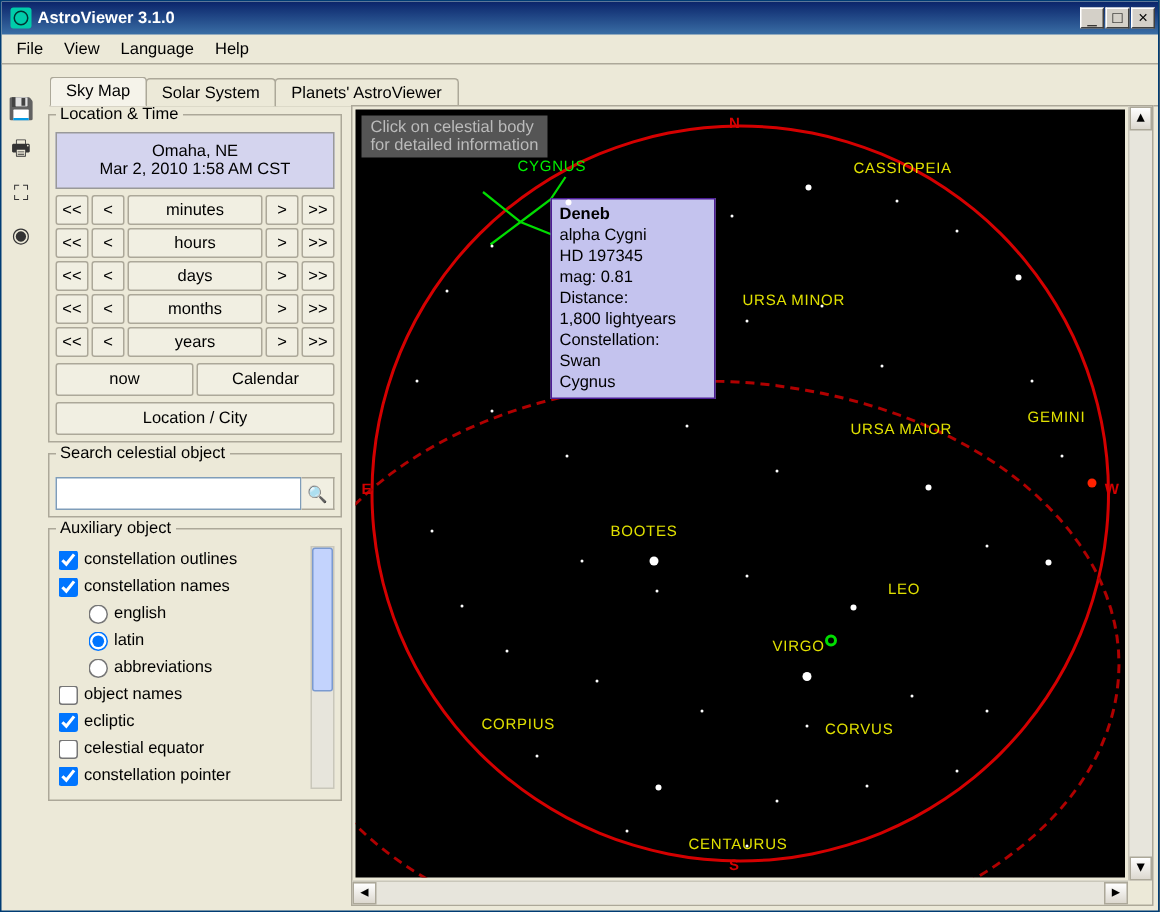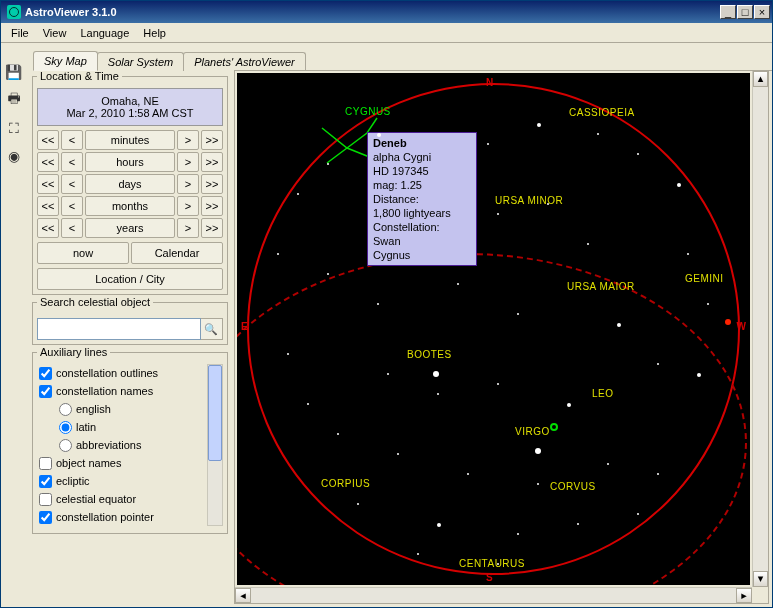--- a/index.html
+++ b/index.html
@@ -8,21 +8,21 @@
 .titlebar .tb-icon { width:14px;height:14px;margin:0 4px;background:#00ccaa;border-radius:2px;position:relative; }
 .titlebar .tb-icon::after { content:""; position:absolute; inset:2px; border:1px solid #003333; border-radius:50%; }
 .titlebar .title { flex:1; }
 .titlebar .wc { display:flex; gap:1px; }
 .titlebar .wc button { width:16px;height:14px;background:#d4d0c8;border:1px solid #fff;border-right-color:#404040;border-bottom-color:#404040;color:#000;font-family:Arial;line-height:10px;padding:0; }
 .menubar { height:20px; display:flex; align-items:center; gap:14px; padding:0 10px; border-bottom:1px solid #aca899; }
 .menubar span { cursor:default; }
 .tool-col { position:absolute; left:4px; top:62px; width:22px; display:flex; flex-direction:column; gap:8px; }
 .tool-col div { width:20px;height:20px;display:flex;align-items:center;justify-content:center;color:#333;font-size:14px; }
 .tabs { height:22px; margin-top:6px; margin-left:32px; display:flex; align-items:flex-end; border-bottom:1px solid #aca899; }
-.tabs .tab { padding:3px 10px; background:#ece9d8; border:1px solid #aca899; border-bottom:none; border-radius:3px 3px 0 0; margin-right:-1px; position:relative; top:1px;font-style:italic; }
+.tabs .tab { padding:3px 10px; background:#ece9d8; border:1px solid #aca899; border-bottom:none; border-radius:3px 3px 0 0; margin-right:-1px; position:relative; top:1px; }
 .tabs .tab.active { background:#f5f3ea; z-index:2; border-bottom:1px solid #f5f3ea; }
 .content { position:absolute; left:32px; right:4px; top:70px; bottom:4px; display:flex; gap:6px; }
 .sidebar { width:196px; display:flex; flex-direction:column; gap:1px; }
 fieldset { border:1px solid #aca899; padding:6px 4px 4px; }
 legend { padding:0 3px; }
 .loc-box { background:#d4d4ee; border:1px solid #999; padding:6px; text-align:center; margin-bottom:4px; }
 .stepper-row { display:flex; gap:2px; margin-bottom:2px; align-items:stretch; }
 .stepper-row button { width:22px; height:20px; background:#f1efe2; border:1px solid #aca899; border-radius:2px; }
 .stepper-row .lbl { flex:1; height:20px; display:flex; align-items:center; justify-content:center; background:#f1efe2; border:1px solid #aca899; border-radius:2px; }
 .btn-row { display:flex; gap:2px; margin-top:4px; }
@@ -147,21 +147,21 @@
 
     <fieldset>
       <legend>Search celestial object</legend>
       <div class="search-field">
         <input type="text" placeholder="" style="">
         <button>🔍</button>
       </div>
     </fieldset>
 
     <fieldset class="aux">
-      <legend>Auxiliary lines</legend>
+      <legend>Auxiliary object</legend>
       <div class="aux-body">
         <div class="aux-list" id="aux-list">
             <label>
               <input type="checkbox" checked="" style="">
               <span>constellation outlines</span>
             </label>
             <label>
               <input type="checkbox" checked="" style="">
               <span>constellation names</span>
             </label>
@@ -196,20 +196,24 @@
           </div>
         <div class="aux-scroll">
             <div class="thumb"></div>
           </div>
       </div>
     </fieldset>
   </div>
 
   <div class="sky-pane">
     <div class="sky-canvas">
+      <div class="hint">
+        <div>Click on celestial body</div>
+        <div>for detailed information</div>
+      </div>
       <div class="sky-circle"></div>
       <div class="ecliptic" style="left:-50px;top:180px;width:560px;height:380px;"></div>
 
       <div class="compass" style="left:249px;top:4px;">N</div>
       <div class="compass" style="left:249px;bottom:2px;">S</div>
       <div class="compass" style="left:4px;top:248px;">E</div>
       <div class="compass" style="right:4px;top:248px;">W</div>
 
       <svg style="position:absolute;left:80px;top:40px;width:80px;height:60px;">
         <polyline points="10,50 30,35 50,20 60,5" stroke="#00dd00" stroke-width="1.5" fill="none"></polyline>
@@ -225,21 +229,21 @@
       <div class="const-label" style="left:355px;top:315px;">LEO</div>
       <div class="const-label" style="left:278px;top:353px;">VIRGO</div>
       <div class="const-label" style="left:84px;top:405px;">CORPIUS</div>
       <div class="const-label" style="left:298px;top:408px;margin-left:15px;">CORVUS</div>
       <div class="const-label" style="left:222px;top:485px;">CENTAURUS</div>
 
       <div class="tooltip">
         <div class="hd">Deneb</div>
         <div>alpha Cygni</div>
         <div>HD 197345</div>
-        <div>mag: 1.25</div>
+        <div>mag: 0.81</div>
         <div>Distance:</div>
         <div> 1,800 lightyears</div>
         <div>Constellation:</div>
         <div> Swan</div>
         <div> Cygnus</div>
       </div>
 
       <div id="stars">
           <div class="star" style="left: 60px; top: 120px;"></div>
           <div class="star" style="left: 90px; top: 90px;"></div>

